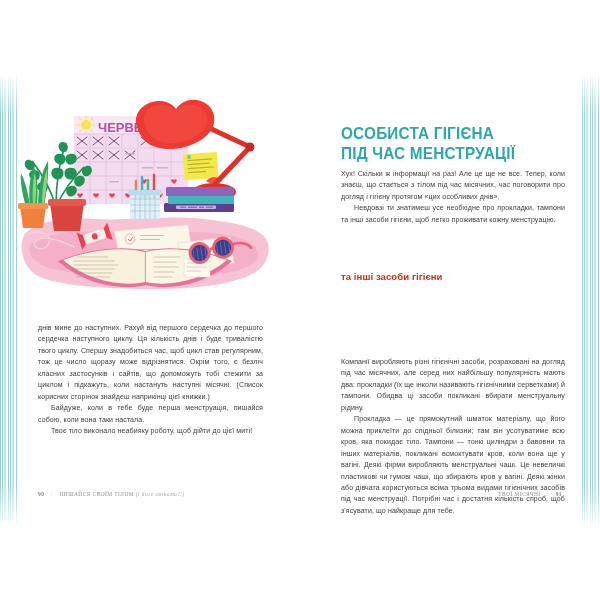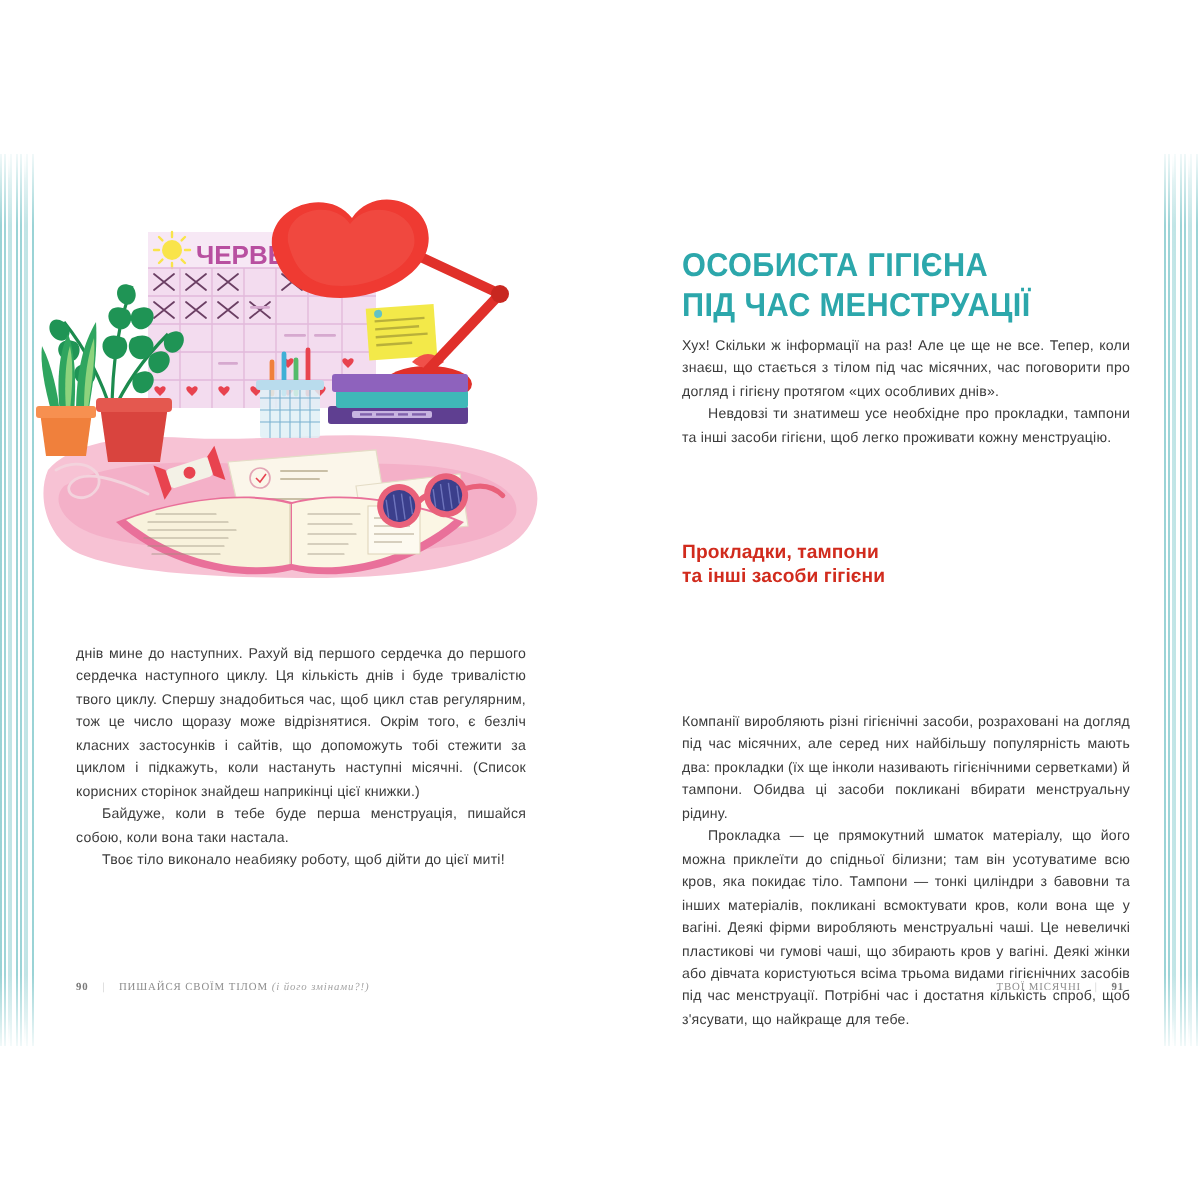--- a/index.html
+++ b/index.html
@@ -379,21 +379,20 @@
     <span>ОСОБИСТА ГІГІЄНА</span><br>
     <span>ПІД ЧАС МЕНСТРУАЦІЇ</span>
   </h1>
 
   <div class="r-body" id="r-intro">
     <p>Хух! Скільки ж інформації на раз! Але це ще не все. Тепер, коли знаєш, що стається з тілом під час місячних, час поговорити про догляд і гігієну протягом «цих особливих днів».</p>
     <p class="ind">Невдовзі ти знатимеш усе необхідне про прокладки, тампони та інші засоби гігієни, щоб легко проживати кожну менструацію.</p>
   </div>
 
   <h2 class="r-sub">
-    <span>Прокладки, тампони</span>
     <span>та інші засоби гігієни</span>
   </h2>
 
   <div class="r-body" id="r-sect">
     <p>Компанії виробляють різні гігієнічні засоби, розраховані на догляд під час місячних, але серед них найбільшу популярність мають два: прокладки (їх ще інколи називають гігієнічними серветками) й тампони. Обидва ці засоби покликані вбирати менструальну рідину.</p>
     <p class="ind">Прокладка — це прямокутний шматок матеріалу, що його можна приклеїти до спідньої білизни; там він усотуватиме всю кров, яка покидає тіло. Тампони — тонкі циліндри з бавовни та інших матеріалів, покликані всмоктувати кров, коли вона ще у вагіні. Деякі фірми виробляють менструальні чаші. Це невеличкі пластикові чи гумові чаші, що збирають кров у вагіні. Деякі жінки або дівчата користуються всіма трьома видами гігієнічних засобів під час менструації. Потрібні час і достатня кількість спроб, щоб з'ясувати, що найкраще для тебе.</p>
   </div>
 
   <div class="footer right">
     <span class="ttl">ТВОЇ МІСЯЧНІ</span>

